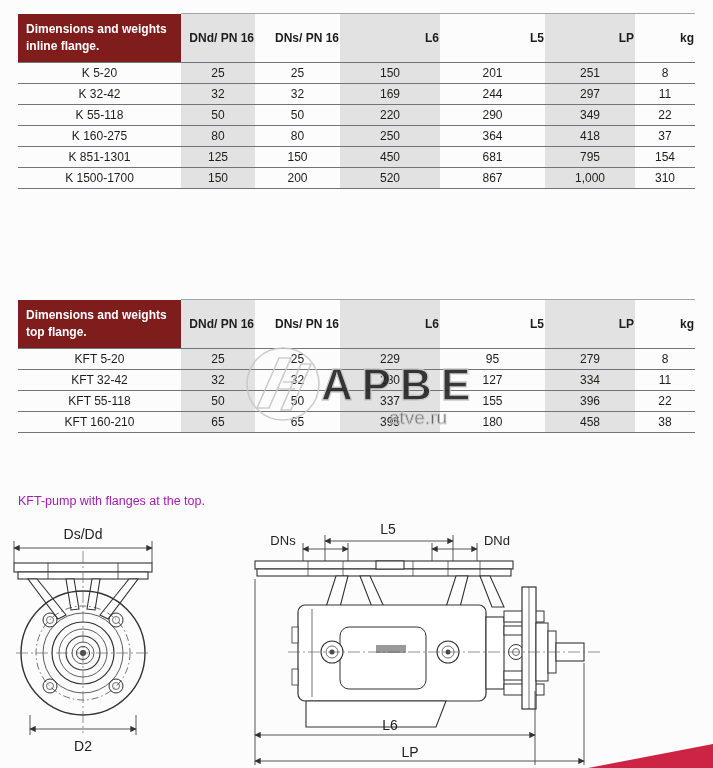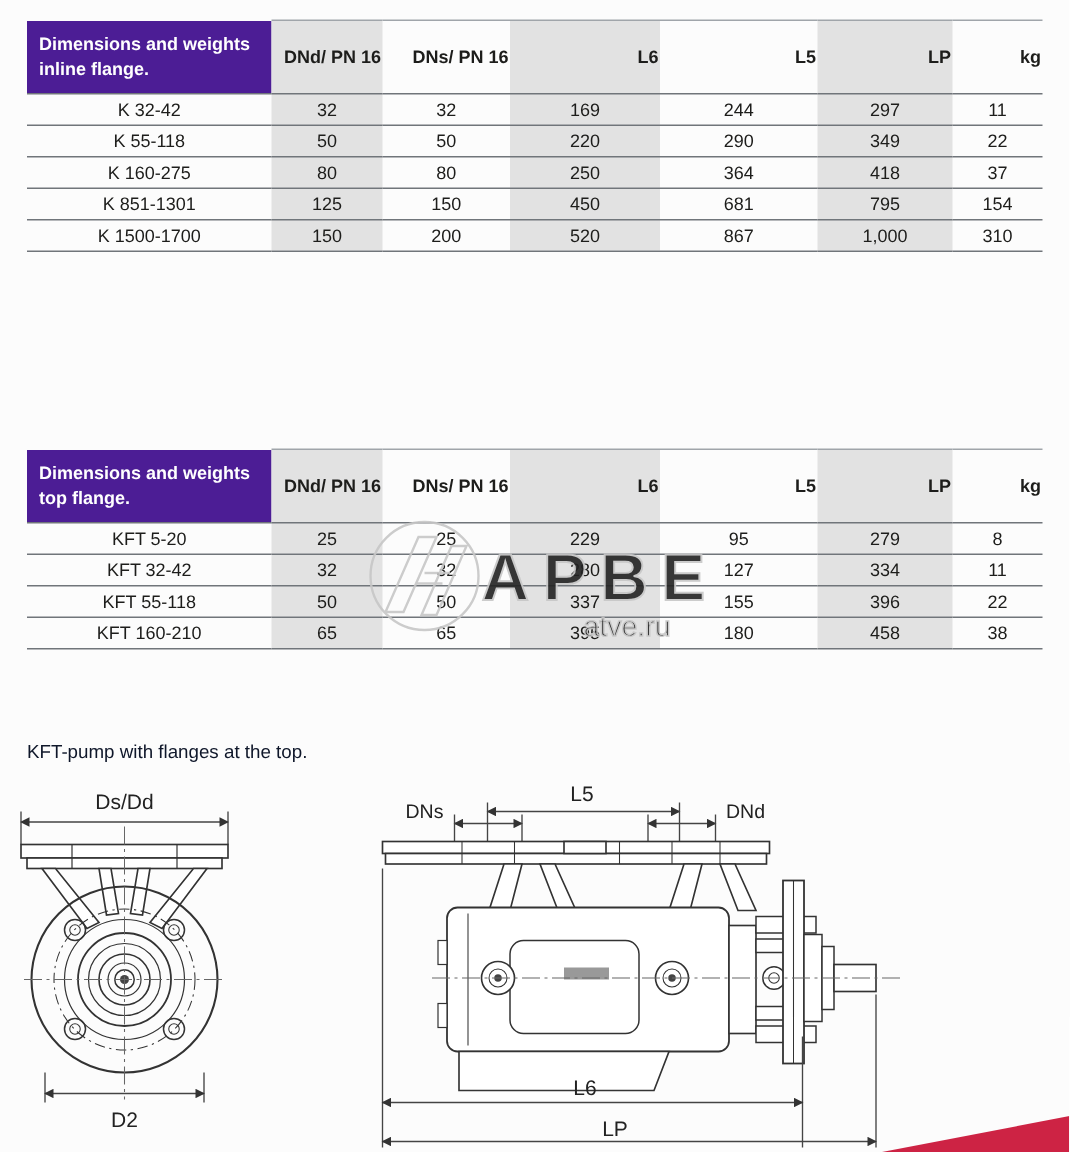--- a/index.html
+++ b/index.html
@@ -11,34 +11,34 @@
   
   table.spec {
     position:absolute; left:18px; width:677px;
     border-collapse:collapse; table-layout:fixed;
     font-size:12px; color:#1d1d1b;
   }
   #table-inline { top:13px; }
   #table-top    { top:299px; }
   table.spec thead th { height:42px; vertical-align:middle; font-weight:bold; }
   th.title {
-    background:#4c1d95; color:#ffffff; text-align:left;
+    background:#7f1d1d; color:#ffffff; text-align:left;
     padding:3px 6px 3px 8px; font-size:12px; line-height:1.35;
   }
   th.colhead { text-align:right; border-top:1px solid #a0a5aa; font-size:12px; }
   table.spec tbody td {
     height:20px; text-align:center; border-top:1px solid #70757a;
     padding:0;
   }
   table.spec tbody tr:last-child td { border-bottom:1px solid #70757a; }
   td.rowlabel { text-align:left; padding-left:10px; }
   .band { background:#e2e2e2; }
   
   .caption {
-    position:absolute; left:18px; top:494px; font-size:12.5px; color:#0f172a;
+    position:absolute; left:18px; top:494px; font-size:12.5px; color:#a21caf;
   }
   
   .watermark { position:absolute; left:243px; top:342px; pointer-events:none; opacity:.9; }
   
   .drawing { position:absolute; }
   #front-view { left:6px;  top:523px; }
   #side-view  { left:248px; top:521px; }
   svg text { font-family:"Liberation Sans", sans-serif; fill:#222; }
   
   .corner-accent {
@@ -68,20 +68,29 @@
         <th class="colhead band">DNd/ PN 16</th>
         <th class="colhead">DNs/ PN 16</th>
         <th class="colhead band">L6</th>
         <th class="colhead">L5</th>
         <th class="colhead band">LP</th>
         <th class="colhead">kg</th>
       </tr>
     </thead>
     <tbody>
         <tr>
+          <td class="rowlabel">K 5-20</td>
+          <td class="band">25</td>
+          <td>25</td>
+          <td class="band">150</td>
+          <td>201</td>
+          <td class="band">251</td>
+          <td>8</td>
+        </tr>
+        <tr>
           <td class="rowlabel">K 32-42</td>
           <td class="band">32</td>
           <td>32</td>
           <td class="band">169</td>
           <td>244</td>
           <td class="band">297</td>
           <td>11</td>
         </tr>
         <tr>
           <td class="rowlabel">K 55-118</td>

